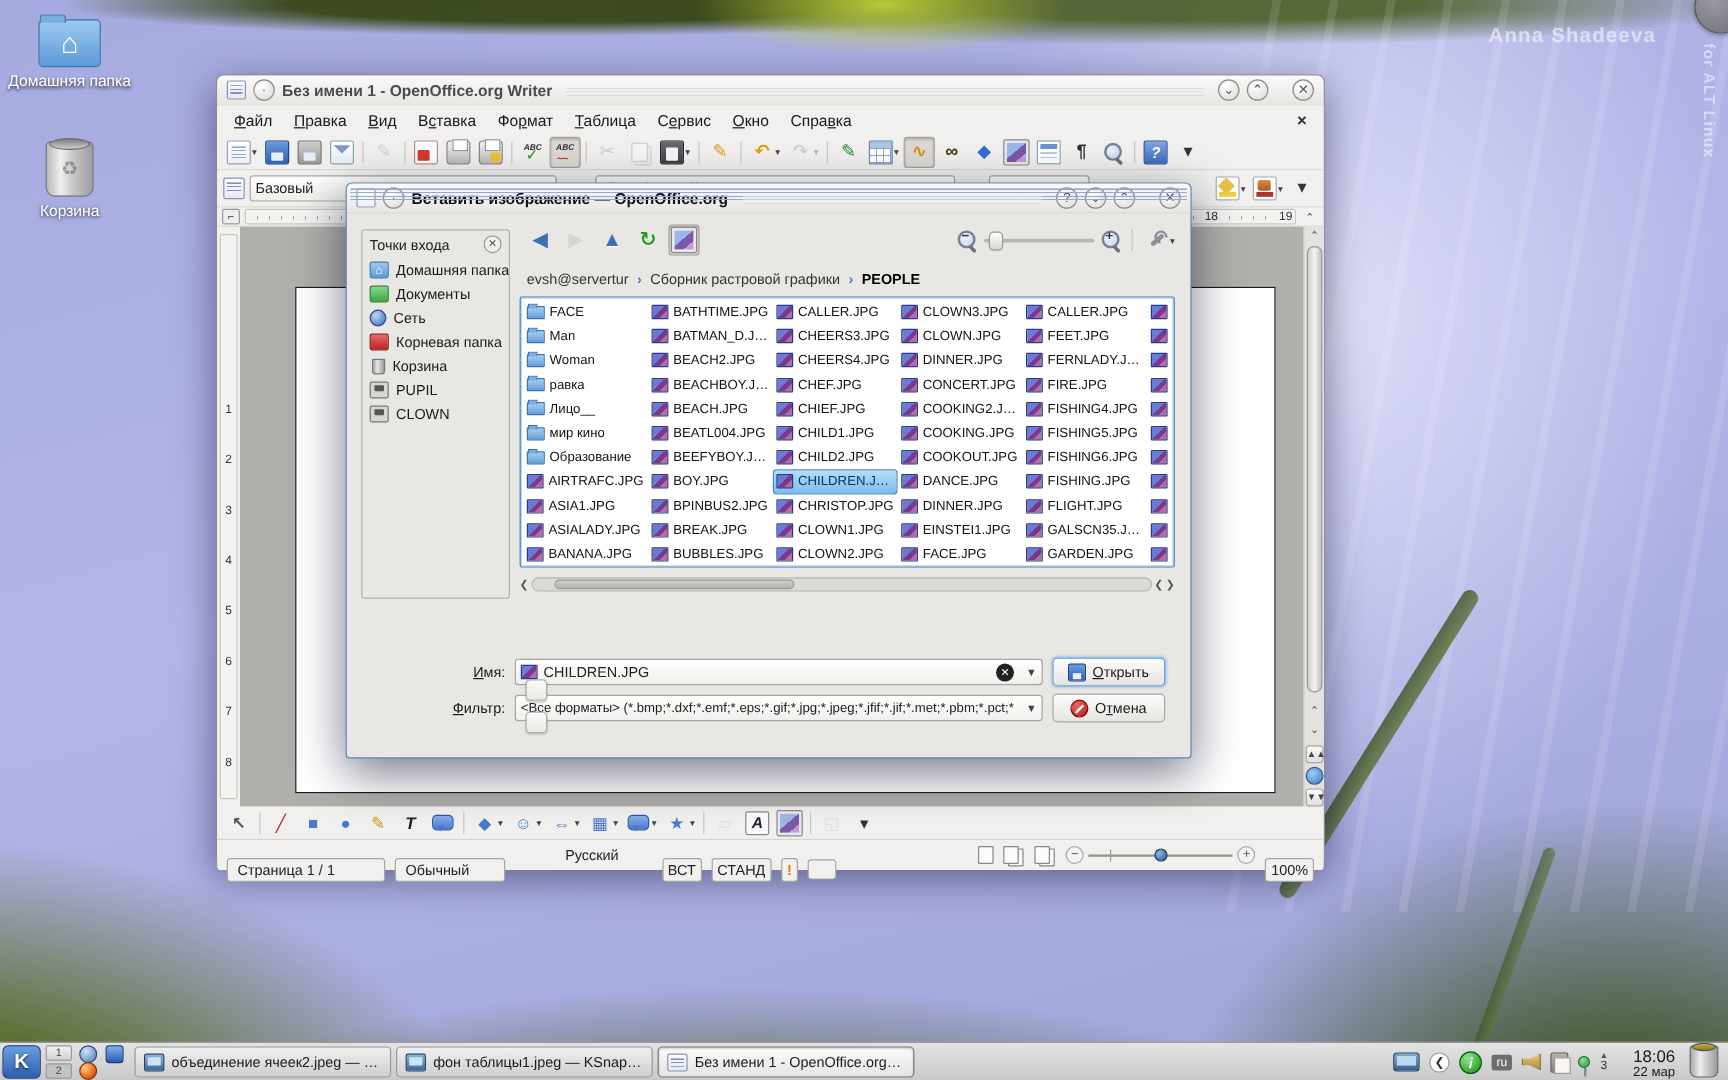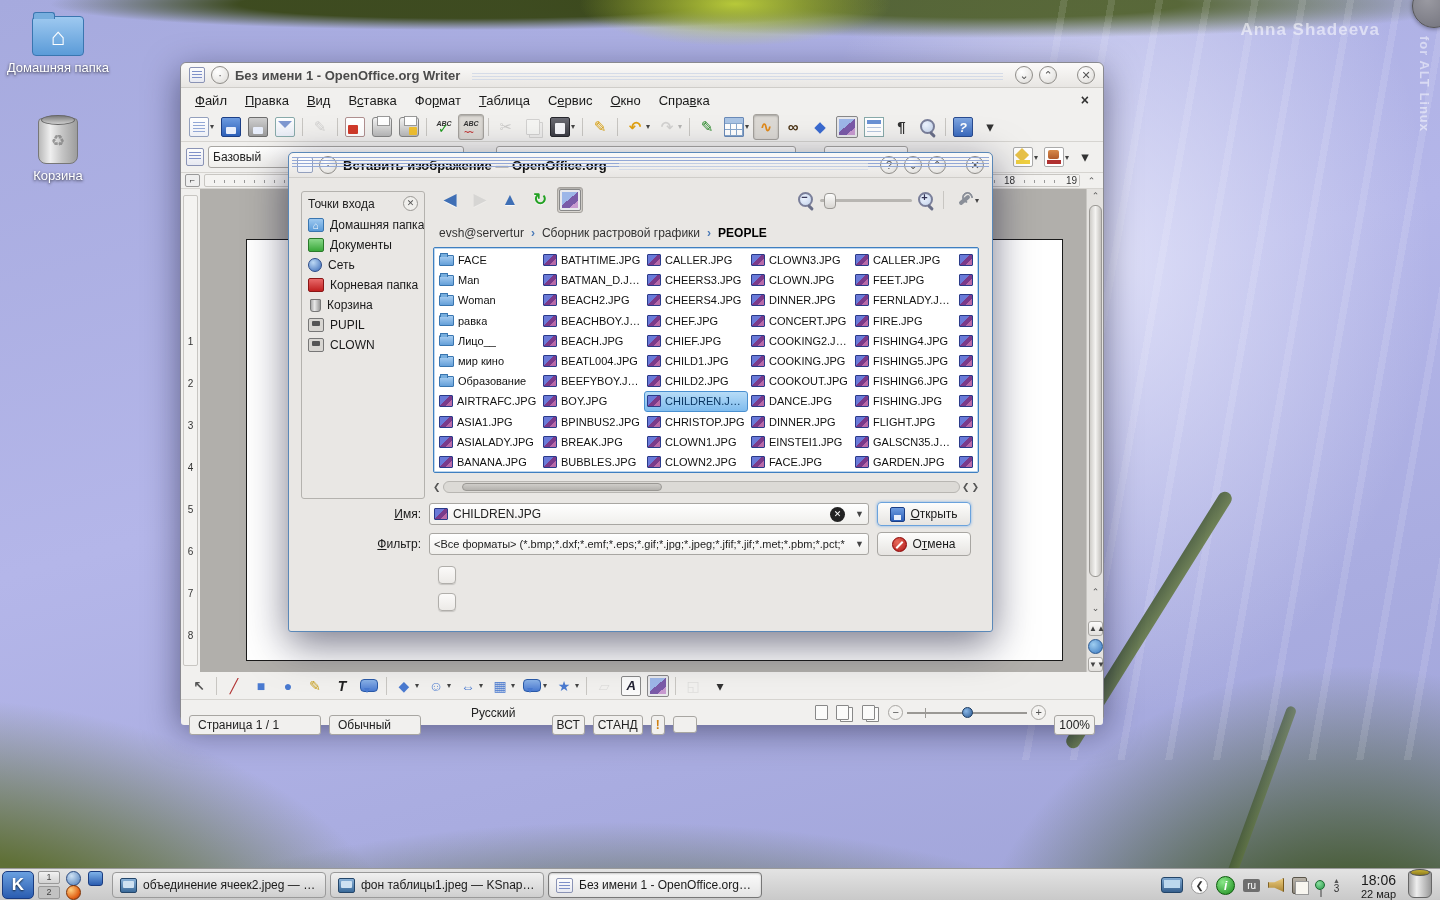--- a/index.html
+++ b/index.html
@@ -183,21 +183,21 @@
   .ficon-folder{width:15px;height:11px;flex:none;border-radius:1px;background:linear-gradient(#a8cef2,#649fd8);border:1px solid #3a76b0;position:relative;}
   .ficon-folder::before{content:"";position:absolute;left:0;top:-3px;width:6px;height:3px;background:#77aede;border:1px solid #3a76b0;border-bottom:none;border-radius:1px 1px 0 0;}
   .ficon-jpg{width:14px;height:12px;flex:none;border:1px solid #2a3a8a;border-radius:1px;
     background:linear-gradient(135deg,#6a7ad8 0 45%,#7a3a8a 45% 70%,#b86aa8 70%);}
   .fname{overflow:hidden;text-overflow:ellipsis;}
   
   #hscroll{position:absolute;left:144px;top:327px;width:546px;height:14px;display:flex;align-items:center;gap:2px;font-size:9px;color:#555;}
   #hscroll .tr{flex:1;height:12px;background:#dcdad6;border:1px solid #b8b6b2;border-radius:6px;position:relative;}
   #hthumb{position:absolute;left:18px;top:1px;width:200px;height:8px;border-radius:4px;background:linear-gradient(#cfcdc9,#b4b2ae);border:1px solid #9a9894;}
   
-  .frow{position:absolute;left:0;width:100%;display:flex;align-items:center;}
+  .frow{position:absolute;left:0;width:100%;display:flex;align-items:center;margin-top:46px;}
   #row-name{top:349px;}
   #row-filter{top:379px;}
   .flabel{width:140px;text-align:right;padding-right:8px;font-size:12px;color:#1a1a1a;}
   .fcombo{width:440px;height:22px;}
   .fcombo .clear{width:15px;height:15px;border-radius:50%;background:#222;color:#fff;font-size:9px;line-height:15px;text-align:center;margin-left:auto;}
   .fcombo .caret{margin-left:6px;}
   #filter-combo{font-size:11px;}
   #filter-combo .ftext{overflow:hidden;text-overflow:clip;white-space:nowrap;flex:1;}
   .dbtn{margin-left:8px;width:94px;height:24px;border:1px solid #a8a6a2;border-radius:4px;display:flex;align-items:center;justify-content:center;gap:5px;
     background:linear-gradient(#fdfdfc,#e6e4e1);font-size:12px;color:#1a1a1a;}

